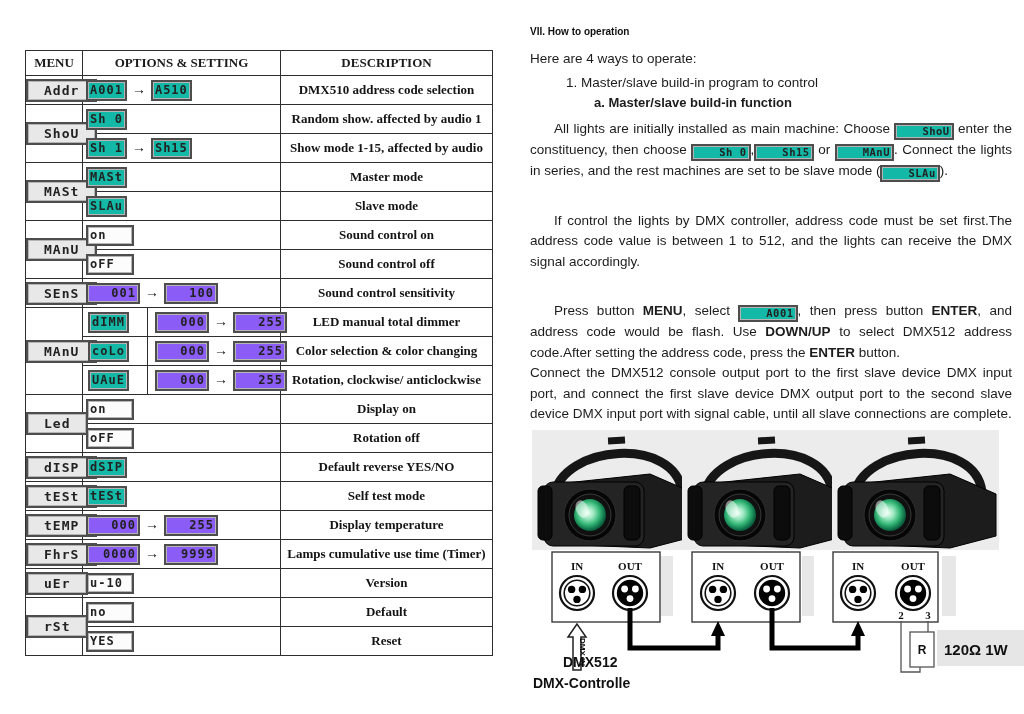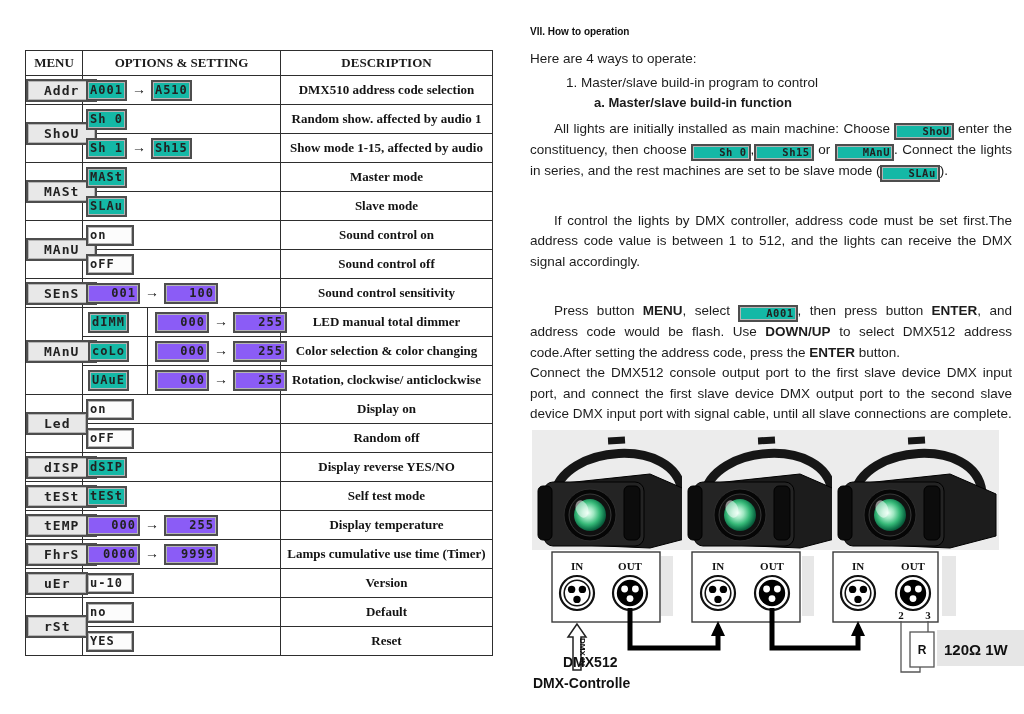--- a/index.html
+++ b/index.html
@@ -195,30 +195,30 @@
             </div>
           </td>
           <td class="desc">Display on</td>
         </tr>
         <tr class="r">
           <td class="opts-cell">
             <div class="optrow">
               <span class="led word">oFF</span>
             </div>
           </td>
-          <td class="desc">Random off</td>
+          <td class="desc">Rotation off</td>
         </tr>
         <tr class="r">
           <td class="menu-cell" rowspan="1"><span class="led menu">dISP</span></td>
           <td class="opts-cell">
             <div class="optrow">
               <span class="led">dSIP</span>
             </div>
           </td>
-          <td class="desc">Display reverse YES/NO</td>
+          <td class="desc">Default reverse YES/NO</td>
         </tr>
         <tr class="r">
           <td class="menu-cell" rowspan="1"><span class="led menu">tESt</span></td>
           <td class="opts-cell">
             <div class="optrow">
               <span class="led">tESt</span>
             </div>
           </td>
           <td class="desc">Self test mode</td>
         </tr>

